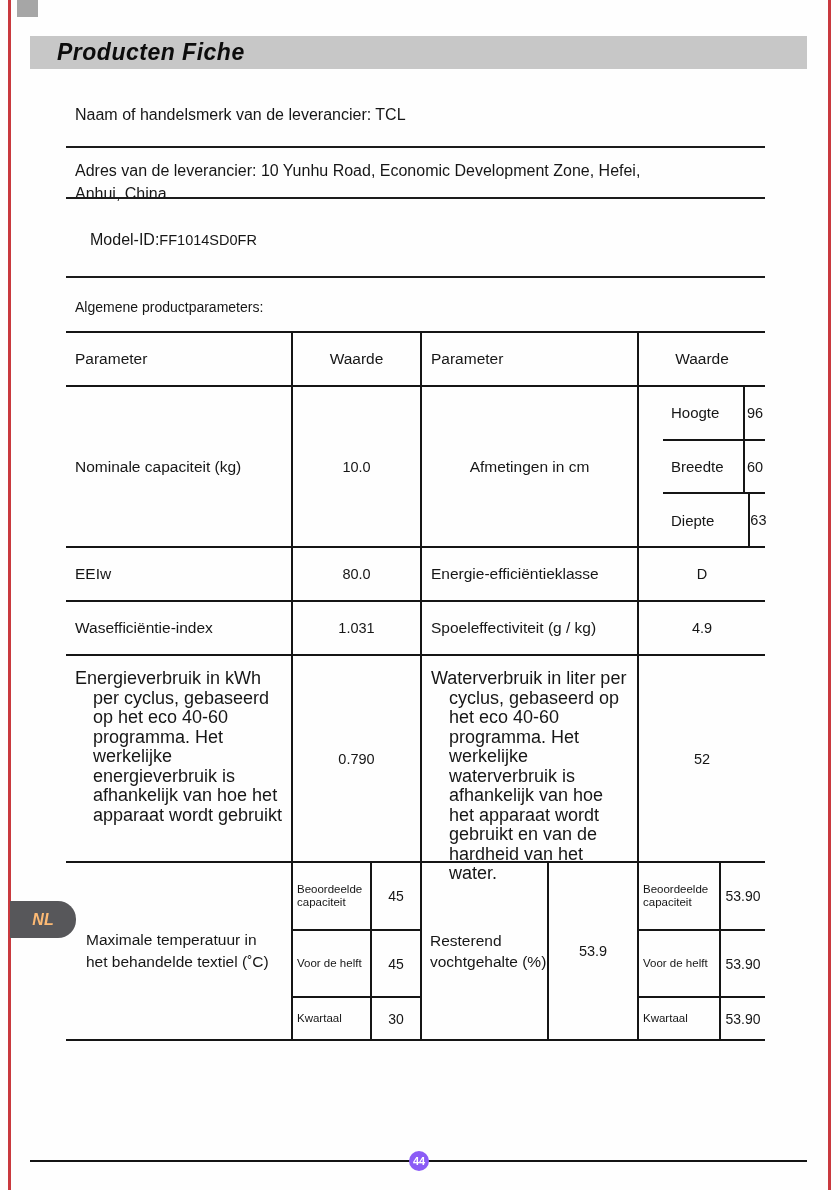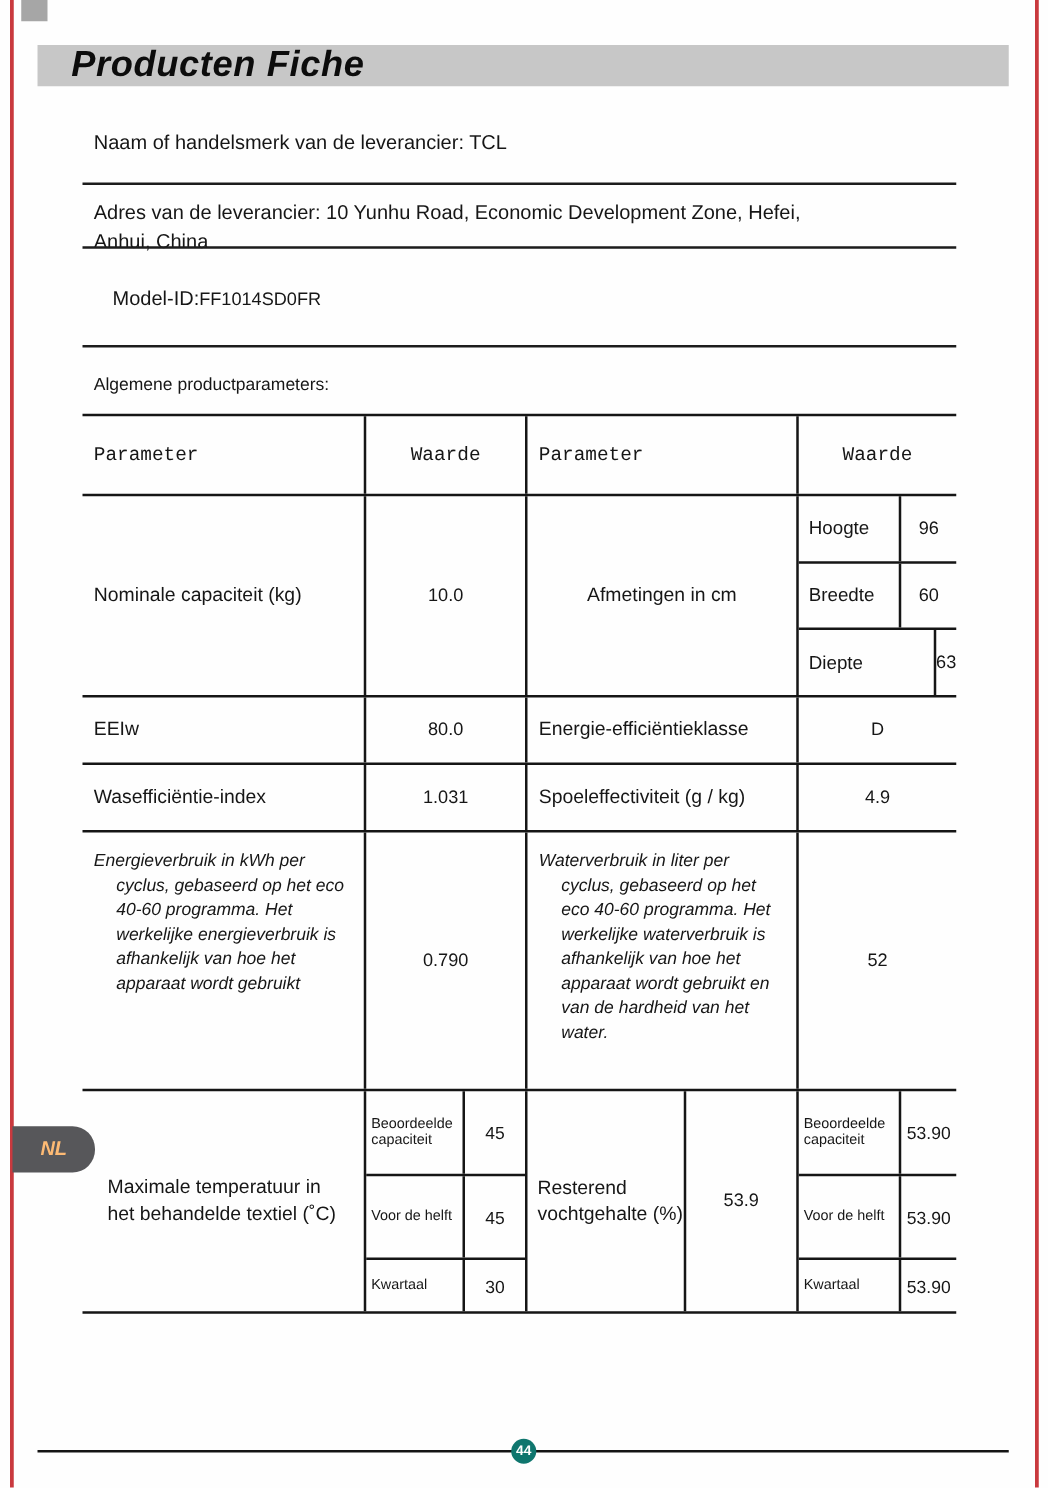--- a/index.html
+++ b/index.html
@@ -14,57 +14,57 @@
   .page { position:absolute; inset:0; background:#fefefe; }
 
   
   .red-line { position:absolute; top:0; bottom:0; width:3px; background:#c9393e; z-index:1; }
   .red-left  { left:8px; }
   .red-right { right:7px; }
   .artifact { position:absolute; left:17px; top:0; width:21px; height:17px; background:#a6a6a6; }
 
   
   .header-bar { position:absolute; left:30px; top:36px; width:777px; height:33px; background:#c7c7c7; display:flex; align-items:center; }
-  .title { padding-left:27px; font-size:29px; font-weight:bold; font-style:italic; letter-spacing:0.5px; color:#0c0c0c; }
+  .title { padding-left:27px; font-size:23px; font-weight:bold; font-style:italic; letter-spacing:0.5px; color:#0c0c0c; }
 
   
   .supplier { position:absolute; left:75px; top:106px; font-size:16px; }
   .rule { position:absolute; left:66px; width:699px; height:2px; background:#1c1c1c; }
   .rule-1 { top:146px; }
   .rule-2 { top:197px; }
   .rule-3 { top:276px; }
   .address { position:absolute; left:75px; top:159px; width:680px; font-size:16px; line-height:23px; white-space:pre-line; }
   .model { position:absolute; left:90px; top:231px; font-size:16px; }
   .model .model-value { font-size:14.5px; }
   .section { position:absolute; left:75px; top:299px; font-size:14px; }
 
   
   .ptable { position:absolute; left:66px; top:331px; width:699px; border-top:2px solid #151515; background:#fefefe; }
   .t-row { display:flex; border-bottom:2px solid #151515; }
-  .r-head { height:64px;font-family:Liberation Mono, monospace; }
+  .r-head { height:54px; }
   .r1 { height:161px; }
   .r2 { height:54px; }
   .r3 { height:54px; }
   .r4 { height:207px; }
   .r5 { height:178px; }
 
   .c1 { width:225px; }
   .c2 { width:129px; border-left:2px solid #151515; }
   .c3 { width:217px; border-left:2px solid #151515; }
   .c4 { width:128px; border-left:2px solid #151515; }
 
   .lbl { display:flex; align-items:center; padding:4px 6px 4px 9px; font-size:15.5px; line-height:20px; }
   .ctr { display:flex; align-items:center; justify-content:center; font-size:14.5px; text-align:center; }
   .head { font-size:15.5px; }
 
-  .longtext { padding:13px 8px 8px 27px; text-indent:-18px; font-size:14px; line-height:19.5px;font-style:italic; }
+  .longtext { padding:13px 8px 8px 27px; text-indent:-18px; font-size:18px; line-height:19.5px; }
 
   
   .subcol { display:flex; flex-direction:column; padding:0; }
-  .dim-row { flex:1; display:flex; border-bottom:2px solid #151515; }
+  .dim-row { flex:1; display:flex; border-bottom:2px solid #151515;margin-left:24px; }
   .dim-row:last-child { border-bottom:none;gap:34px; }
   .dim-label { width:80px; display:flex; align-items:center; padding-left:8px; font-size:15px; }
   .dim-value { flex:1; border-left:2px solid #151515; display:flex; align-items:center; justify-content:center; font-size:14.5px; }
 
   
   .r5p1 { display:flex; align-items:center; padding:0 10px 0 20px; font-size:15.5px; line-height:22px; }
   .sub-row { display:flex; border-bottom:2px solid #151515; }
   .sub-row.h1 { height:68px; }
   .sub-row.h2 { height:67px; }
   .sub-row.h3 { flex:1; border-bottom:none; }
@@ -77,21 +77,21 @@
   .r5-w { flex:1; border-left:2px solid #151515; display:flex; align-items:center; justify-content:center; font-size:14.5px; }
 
   
   .nl-badge { position:absolute; left:10px; top:901px; width:66px; height:37px; background:#57575a;
     border-radius:0 18px 18px 0; color:#fdba74; display:flex; align-items:center; justify-content:center;
     font-weight:bold; font-style:italic; font-size:16px; z-index:3; }
 
   
   .footer-rule { position:absolute; left:30px; top:1160px; width:777px; height:2px; background:#141414; }
   .page-badge { position:absolute; left:409px; top:1151px; width:20px; height:20px; border-radius:50%;
-    background:#0f766e; color:#ffffff; display:flex; align-items:center; justify-content:center;
+    background:#8b5cf6; color:#ffffff; display:flex; align-items:center; justify-content:center;
     font-size:11px; font-weight:bold; z-index:2; }
 </style>
 </head>
 <body>
 
 <div class="page">
 
   <div class="artifact"></div>
   <div class="red-line red-left"></div>
   <div class="red-line red-right"></div>

